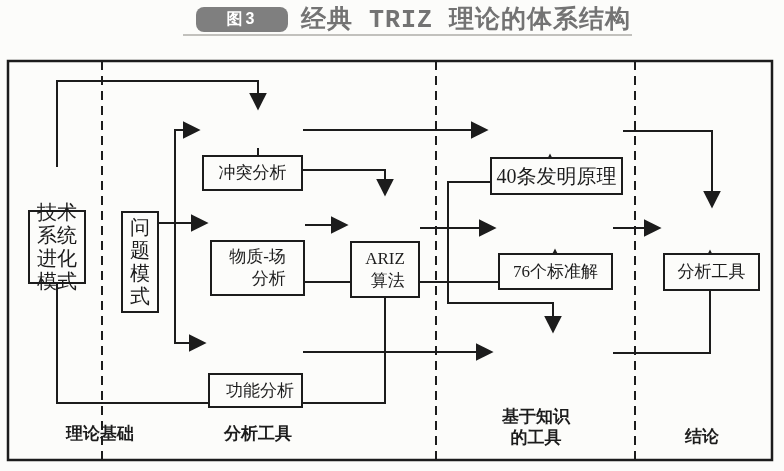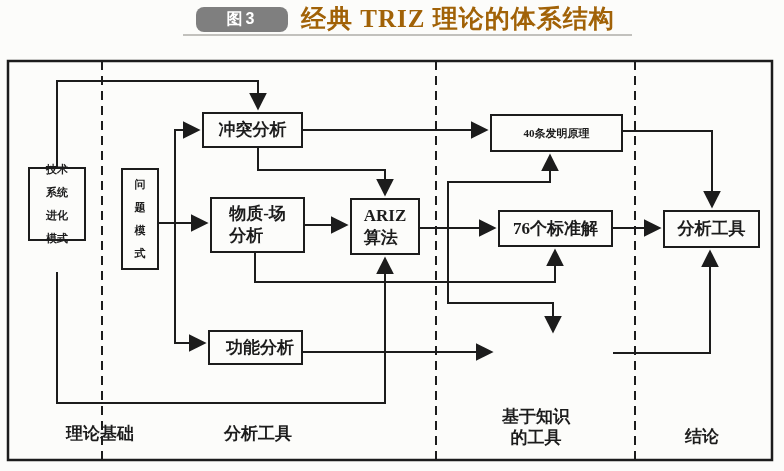--- a/index.html
+++ b/index.html
@@ -22,37 +22,38 @@
     border-radius:8px;display:flex;align-items:center;justify-content:center;
     font-family:"Liberation Sans","DejaVu Sans",sans-serif;
     font-weight:bold;font-size:16px;letter-spacing:3px;
   }
   .fig-underline{
     position:absolute;left:183px;top:34px;width:449px;height:2px;
     background:var(--underline);
   }
   .fig-title{
     position:absolute;left:301px;top:3px;height:30px;display:flex;align-items:center;
-    font-family:Liberation Serif, serif;
-    font-weight:bold;font-size:25px;letter-spacing:1px;color:#a16207;
+    font-family:Liberation Mono, monospace;
+    font-weight:bold;font-size:25px;letter-spacing:1px;color:#737373;
     white-space:nowrap;
   }
   
   svg.diagram{position:absolute;left:0;top:0;}
   .c{fill:none;stroke:var(--line);stroke-width:2;}
   .sep{fill:none;stroke:var(--line);stroke-width:2;stroke-dasharray:9 6;}
   .frame{fill:none;stroke:var(--line);stroke-width:2.5;}
   .arrfill{fill:var(--line);}
   .node{
     position:absolute;border:2px solid var(--line);background:var(--paper);
-    display:flex;align-items:center;justify-content:center;text-align:left;
-    white-space:pre-line;font-weight:700;font-size:17px;line-height:22px;
+    display:flex;align-items:center;justify-content:center;text-align:right;
+    white-space:pre-line;font-weight:400;font-size:17px;line-height:22px;
     box-sizing:border-box;
+    margin-top:43px;
   }
-  .node.small{font-size:11px;line-height:23px;}
+  .node.small{font-size:20px;line-height:23px;}
   .zone-label{
     position:absolute;transform:translate(-50%,-50%);
     font-weight:600;font-size:17px;text-align:center;
     white-space:pre-line;line-height:21px;
   }
 </style>
 </head>
 <body>
 
 <div class="screen">

